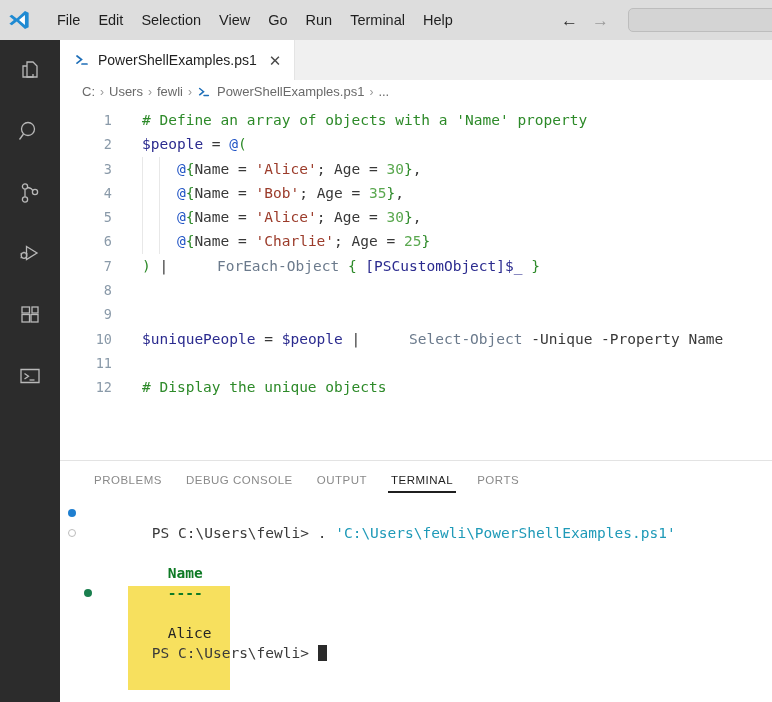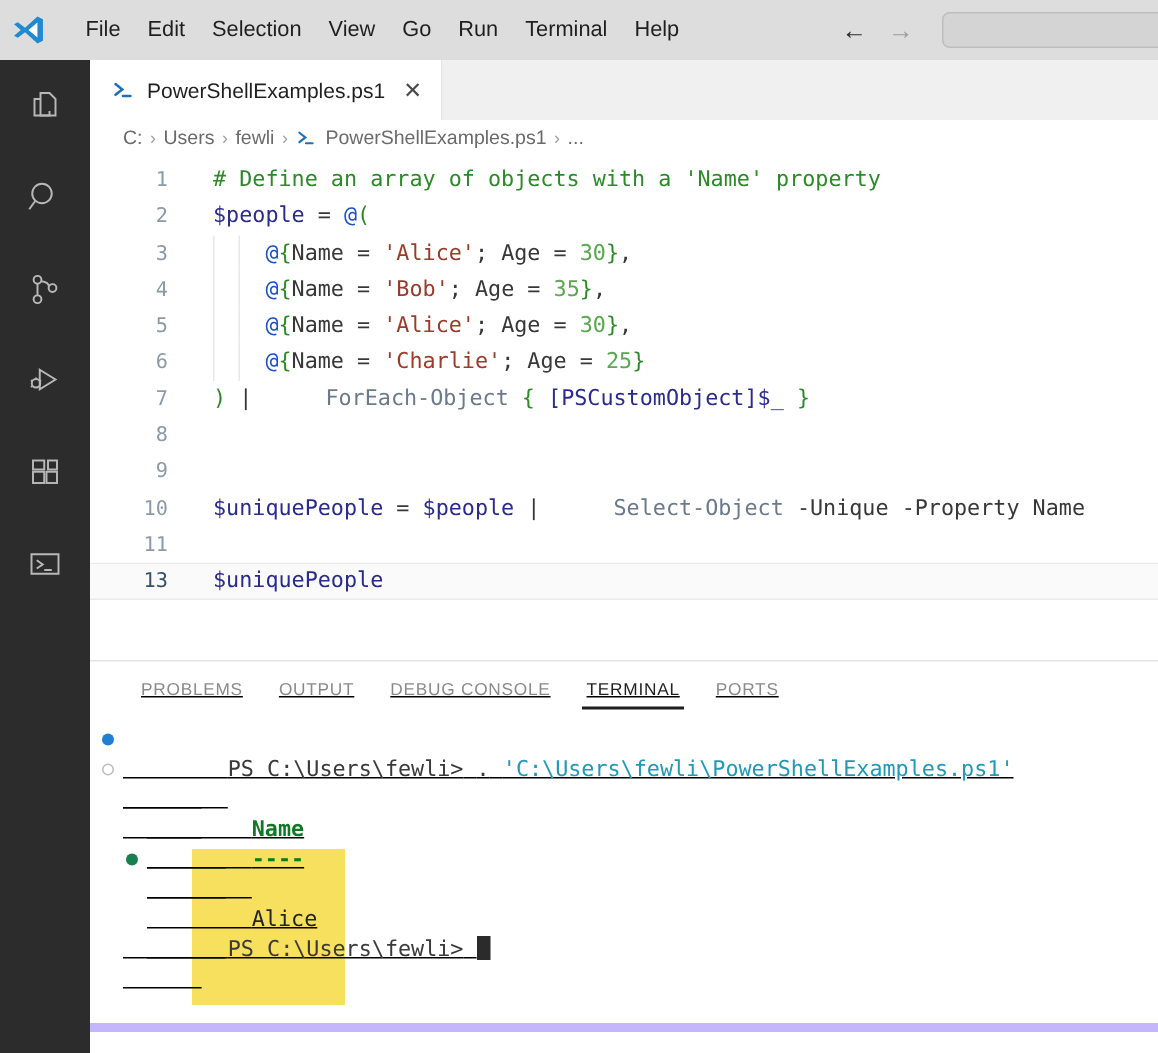--- a/index.html
+++ b/index.html
@@ -3,21 +3,21 @@
 <meta charset="utf-8">
 <style>
   * { box-sizing: border-box; margin: 0; padding: 0; }
   html, body {
     width: 772px; height: 702px;
     overflow: hidden;
     background: #ffffff;
     font-family: "Liberation Sans", sans-serif;
     -webkit-font-smoothing: antialiased;
   }
-  #app { position: relative; width: 772px; height: 688px; background: #c4b5fd; }
+  #app { position: relative; width: 772px; height: 688px; background: #0369a1; }
 
   
   .titlebar {
     position: absolute; left: 0; top: 0; width: 772px; height: 40px;
     background: #dddddd;
     display: flex; align-items: center;
   }
   .vscode-logo {
     width: 38px; height: 40px;
     display: flex; align-items: center; justify-content: center;
@@ -106,22 +106,22 @@
   .t-brace   { color: #2d8a29; }
   .t-str     { color: #9b3b2a; }
   .t-num     { color: #5aa84f; }
   .t-cmdlet  { color: #6b7a8c; margin-left: 40px; }
   .t-type    { color: #2b2b8f; }
   .t-plain   { color: #383838; }
   .t-param   { color: #383838; }
 
   
   .panel {
-    position: absolute; left: 60px; top: 440px; width: 712px; height: 242px;
-    background: #ffffff; border-top: 1px solid #e3e3e3; text-decoration: underline;
+    position: absolute; left: 60px; top: 460px; width: 712px; height: 242px;
+    background: #ffffff; border-top: 1px solid #e3e3e3;
   }
   .panel-tabs {
     height: 37px; display: flex; align-items: center; gap: 0px; padding-left: 22px;
   }
   .ptab {
     font-size: 11.5px; letter-spacing: 0.5px; color: #8a8a8a;
     padding: 0 12px; height: 36px; line-height: 36px; cursor: pointer;
     position: relative; white-space: nowrap;
   }
   .ptab.active { color: #1f1f1f; }
@@ -286,29 +286,29 @@
         <div class="crow"><span class="lnum">2</span><span class="ctext"><span class="t-var">$people</span><span class="t-op"> = </span><span class="t-at">@</span><span class="t-brace">(</span></span></div>
         <div class="crow"><span class="lnum">3</span><span class="iguide" style="left: 82px;"></span><span class="iguide" style="left: 99.45px;"></span><span class="ctext"><span class="t-plain">    </span><span class="t-at">@</span><span class="t-brace">{</span><span class="t-plain">Name</span><span class="t-op"> = </span><span class="t-str">'Alice'</span><span class="t-plain">; </span><span class="t-plain">Age</span><span class="t-op"> = </span><span class="t-num">30</span><span class="t-brace">}</span><span class="t-plain">,</span></span></div>
         <div class="crow"><span class="lnum">4</span><span class="iguide" style="left: 82px;"></span><span class="iguide" style="left: 99.45px;"></span><span class="ctext"><span class="t-plain">    </span><span class="t-at">@</span><span class="t-brace">{</span><span class="t-plain">Name</span><span class="t-op"> = </span><span class="t-str">'Bob'</span><span class="t-plain">; </span><span class="t-plain">Age</span><span class="t-op"> = </span><span class="t-num">35</span><span class="t-brace">}</span><span class="t-plain">,</span></span></div>
         <div class="crow"><span class="lnum">5</span><span class="iguide" style="left: 82px;"></span><span class="iguide" style="left: 99.45px;"></span><span class="ctext"><span class="t-plain">    </span><span class="t-at">@</span><span class="t-brace">{</span><span class="t-plain">Name</span><span class="t-op"> = </span><span class="t-str">'Alice'</span><span class="t-plain">; </span><span class="t-plain">Age</span><span class="t-op"> = </span><span class="t-num">30</span><span class="t-brace">}</span><span class="t-plain">,</span></span></div>
         <div class="crow"><span class="lnum">6</span><span class="iguide" style="left: 82px;"></span><span class="iguide" style="left: 99.45px;"></span><span class="ctext"><span class="t-plain">    </span><span class="t-at">@</span><span class="t-brace">{</span><span class="t-plain">Name</span><span class="t-op"> = </span><span class="t-str">'Charlie'</span><span class="t-plain">; </span><span class="t-plain">Age</span><span class="t-op"> = </span><span class="t-num">25</span><span class="t-brace">}</span></span></div>
         <div class="crow"><span class="lnum">7</span><span class="ctext"><span class="t-brace">)</span><span class="t-plain"> | </span><span class="t-cmdlet">ForEach-Object</span><span class="t-plain"> </span><span class="t-brace">{</span><span class="t-plain"> </span><span class="t-type">[PSCustomObject]</span><span class="t-var">$_</span><span class="t-plain"> </span><span class="t-brace">}</span></span></div>
         <div class="crow"><span class="lnum">8</span><span class="ctext"></span></div>
         <div class="crow"><span class="lnum">9</span></div>
         <div class="crow"><span class="lnum">10</span><span class="ctext"><span class="t-var">$uniquePeople</span><span class="t-op"> = </span><span class="t-var">$people</span><span class="t-plain"> | </span><span class="t-cmdlet">Select-Object</span><span class="t-plain"> </span><span class="t-param">-Unique</span><span class="t-plain"> </span><span class="t-param">-Property</span><span class="t-plain"> Name</span></span></div>
         <div class="crow"><span class="lnum">11</span><span class="ctext"></span></div>
-        <div class="crow active"><span class="lnum">13</span><span class="ctext"><span class="t-var">$uniquePeople</span></span></div>
+        <div class="crow"><span class="lnum">12</span><span class="ctext"><span class="t-comment"># Display the unique objects</span></span></div>
       </div>
   </div>
 
   <div class="panel">
     <div class="panel-tabs" id="panel-tabs">
         <div class="ptab">PROBLEMS</div>
+        <div class="ptab">DEBUG CONSOLE</div>
         <div class="ptab">OUTPUT</div>
-        <div class="ptab">DEBUG CONSOLE</div>
         <div class="ptab active">TERMINAL</div>
         <div class="ptab">PORTS</div>
       </div>
     <div class="terminal">
       <div class="hl-box" style="background: rgb(247, 224, 94);"></div>
 
       <div class="trow">
         <span class="deco blue"></span><span class="t-prompt">PS C:\Users\fewli&gt;</span><span class="t-dot"> </span><span class="t-dot">.</span><span> </span><span class="t-path">'C:\Users\fewli\PowerShellExamples.ps1'</span>
       </div>
 

